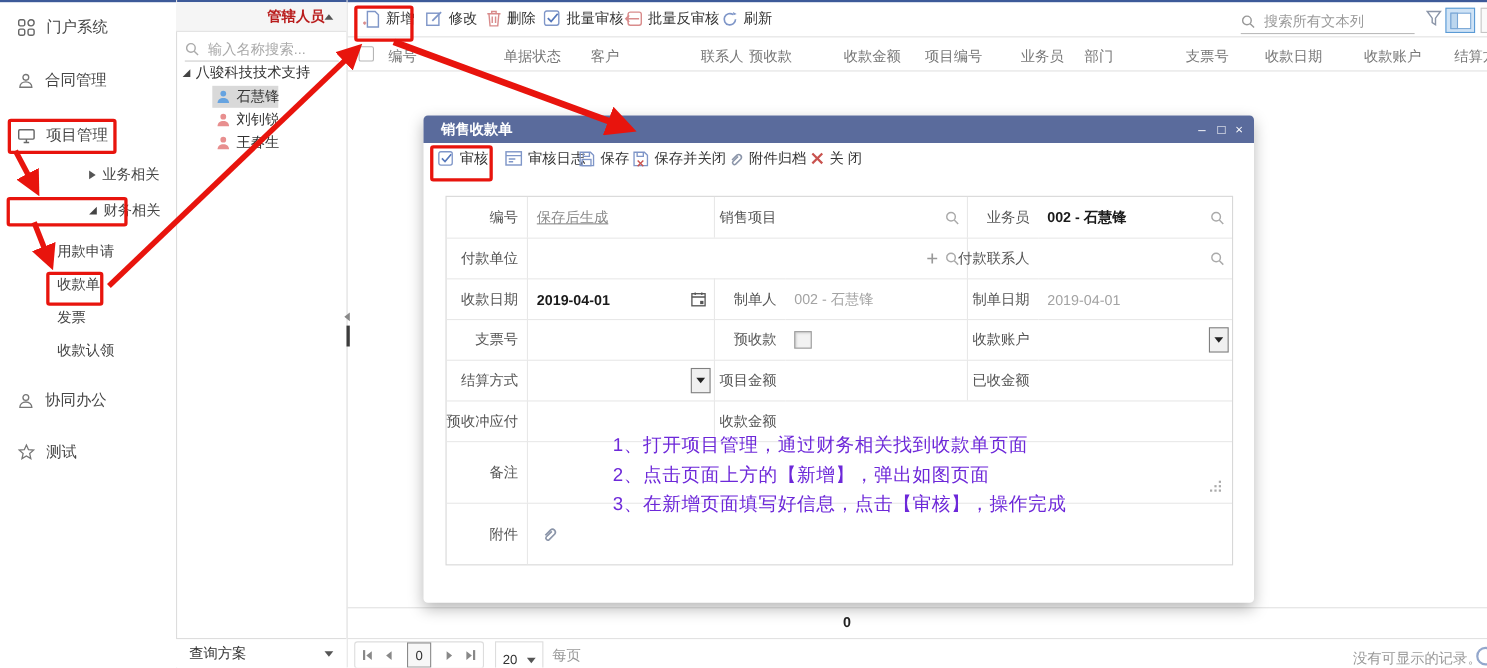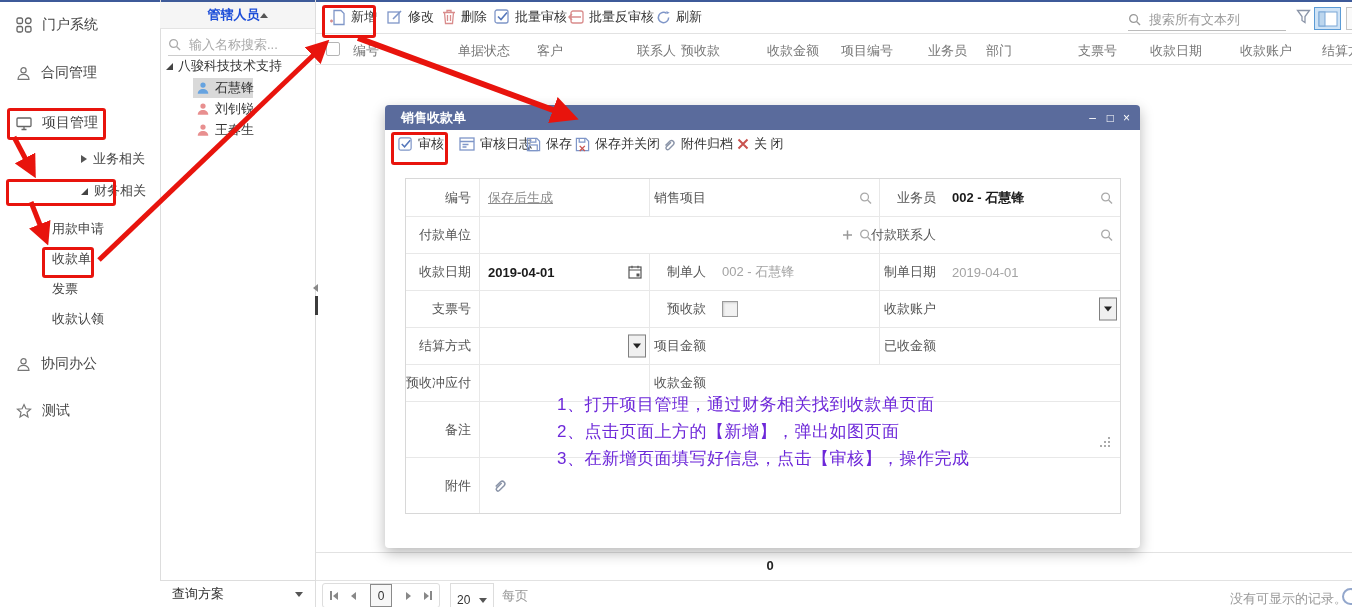--- a/index.html
+++ b/index.html
@@ -13,21 +13,21 @@
   .sb-sub{position:absolute;left:36px;display:flex;align-items:center;gap:6px;height:22px;font-size:13px;color:#444;cursor:pointer;white-space:nowrap;padding-left:45px;}
   .sb-sub2{position:absolute;left:52px;display:flex;align-items:center;height:22px;font-size:13px;color:#444;cursor:pointer;white-space:nowrap;}
   .tri-r{width:0;height:0;border-top:4px solid transparent;border-bottom:4px solid transparent;border-left:6px solid #555;}
   .tri-se{width:0;height:0;border-bottom:7px solid #444;border-left:7px solid transparent;}
   .tri-dn{width:0;height:0;border-left:4px solid transparent;border-right:4px solid transparent;border-top:5px solid #555;}
   .tri-up{width:0;height:0;border-left:4px solid transparent;border-right:4px solid transparent;border-bottom:5px solid #555;}
   .tri-l{width:0;height:0;border-top:4px solid transparent;border-bottom:4px solid transparent;border-right:5px solid #888;}
   .tri-rr{width:0;height:0;border-top:4px solid transparent;border-bottom:4px solid transparent;border-left:5px solid #888;}
   
   .tp-head{position:absolute;left:160px;top:2px;width:155px;height:27px;background:#f5f5f5;border-bottom:1px solid #e3e3e3;
-           display:flex;align-items:center;justify-content:center;padding:0 12px;box-sizing:border-box;font-size:13px;font-weight:bold;color:#1d4ed8;}
+           display:flex;align-items:center;justify-content:flex-end;padding:0 12px;box-sizing:border-box;font-size:13px;font-weight:bold;color:#b91c1c;}
   .tp-search{position:absolute;left:168px;top:33px;width:140px;height:22px;border-bottom:1px solid #ccc;display:flex;align-items:center;gap:6px;}
   .tp-search input{border:none;outline:none;width:110px;font-size:13px;color:#555;background:transparent;font-family:inherit;}
   .tp-search input::placeholder{color:#a9a9a9;}
   .tree-row{position:absolute;display:flex;align-items:center;gap:5px;font-size:13px;color:#333;height:20px;cursor:pointer;white-space:nowrap;}
   .sel-bg{position:absolute;left:193px;top:78px;width:60px;height:20px;background:#d9d9d9;}
   .tp-foot{position:absolute;left:160px;top:580px;width:155px;height:27px;border-top:1px solid #ddd;display:flex;align-items:center;justify-content:space-between;padding:0 12px;box-sizing:border-box;font-size:13px;color:#333;background:#fff;cursor:pointer;}
   
   .tbtn{position:absolute;top:6px;display:flex;align-items:center;gap:5px;height:22px;font-size:13px;color:#333;cursor:pointer;white-space:nowrap;}
   .hsep{position:absolute;height:1px;background:#e2e2e2;}
   .col{position:absolute;top:42px;font-size:13px;color:#777;white-space:nowrap;cursor:pointer;}

